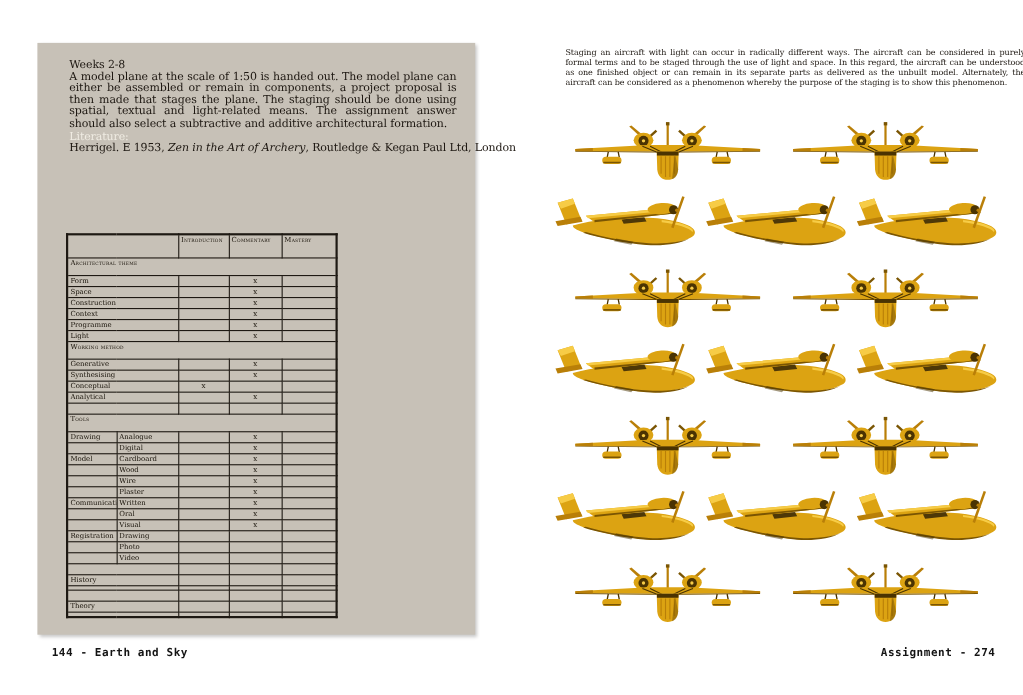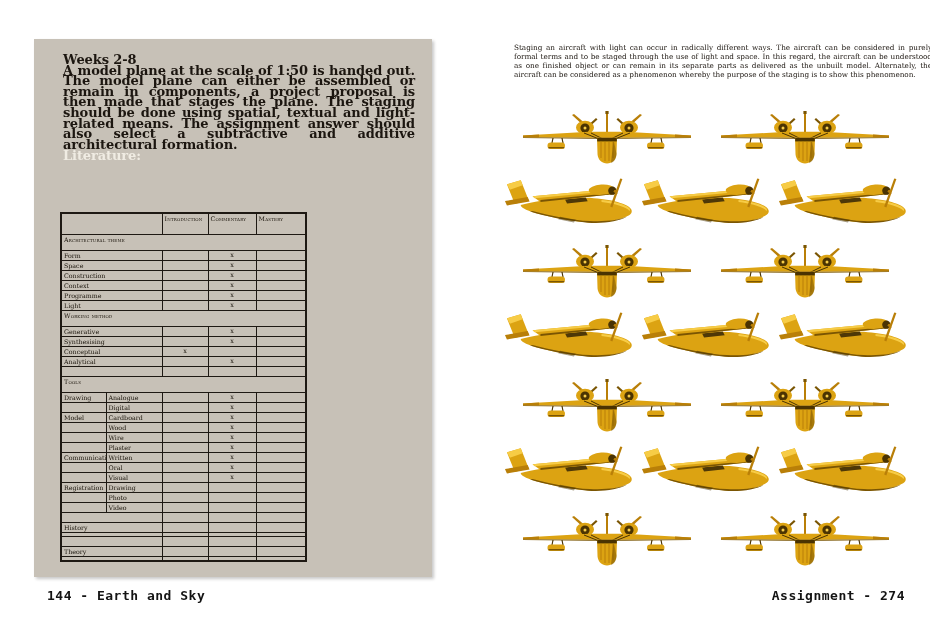--- a/index.html
+++ b/index.html
@@ -8,21 +8,21 @@
     font-family:"DejaVu Serif", serif;color:#1c1610;overflow:hidden;
   }
   
   .panel{
     position:absolute;left:34px;top:39px;width:398px;height:538px;
     background:var(--panel-bg,#c7c1b7);
     box-shadow:2px 2px 3px rgba(0,0,0,.22);
   }
   .panel-text{
     position:absolute;left:29px;top:16px;width:352px;
-    font-size:13px;line-height:10.6px;letter-spacing:-0.1px;font-weight:bold;
+    font-size:10px;line-height:10.6px;letter-spacing:-0.1px;
   }
   .assignment-title{margin:0 0 0 0;}
   .assignment-body{text-align:justify;}
   .lit-label{margin-top:1px;color:var(--lit-color,#f0ece3);}
   .ref{white-space:nowrap;}
   
   .tbl-wrap{position:absolute;left:26px;top:173px;}
   table.assess{
     border-collapse:collapse;table-layout:fixed;width:246px;
     font-size:6.3px;line-height:7.5px;color:#181209;
@@ -50,21 +50,21 @@
     position:absolute;left:503px;top:109px;width:406px;
     display:flex;flex-direction:column;gap:9px;
   }
   .plane-row{display:flex;width:100%;height:58px;}
   .plane-row.front{justify-content:center;gap:26px;}
   .plane-row.side{justify-content:space-between;}
   .plane-row svg{display:block;height:58px;}
   
   .footer{
     position:absolute;top:588px;font-family:"DejaVu Sans Mono", monospace;
-    font-size:13px;font-weight:bold;letter-spacing:.5px;color:#141414;
+    font-size:10px;font-weight:bold;letter-spacing:.5px;color:#141414;
   }
   .footer.left{left:47px;}
   .footer.right{right:25px;}
   .defs-holder{position:absolute;width:0;height:0;overflow:hidden;}
 </style>
 </head>
 <body style="--panel-bg: #c7c1b7; --lit-color: #f0ece3; --tbl-border: #1e1913; --gold-base: #DCA312; --gold-light: #F7CC46; --gold-mid: #B97F08; --gold-dark: #7A5503; --gold-deep: #4A3302; --detail-dark: #2A1D05;">
 
 <svg class="defs-holder" aria-hidden="true">
   <defs>
@@ -131,20 +131,21 @@
   </defs>
 </svg>
 
 <div>
   <div class="panel">
     <div class="panel-text">
       <div class="assignment-title">Weeks 2-8</div>
       <div class="assignment-body">A model plane at the scale of 1:50 is handed out. The model plane can either be assembled or remain in components, a project proposal is then made that stages the plane. The staging should be done using spatial, textual and light-related means. The assignment answer should also select a subtractive and additive architectural formation.</div>
       <div class="lit-label">Literature:</div>
       <div>
+          <div class="ref"><span>Herrigel. E 1953, </span><i>Zen in the Art of Archery</i><span>, Routledge &amp; Kegan Paul Ltd, London</span></div>
         </div>
     </div>
     <div class="tbl-wrap">
       <table class="assess">
         <colgroup>
             <col style="width: 45px;">
             <col style="width: 56px;">
             <col style="width: 46px;">
             <col style="width: 48px;">
             <col style="width: 50px;">

